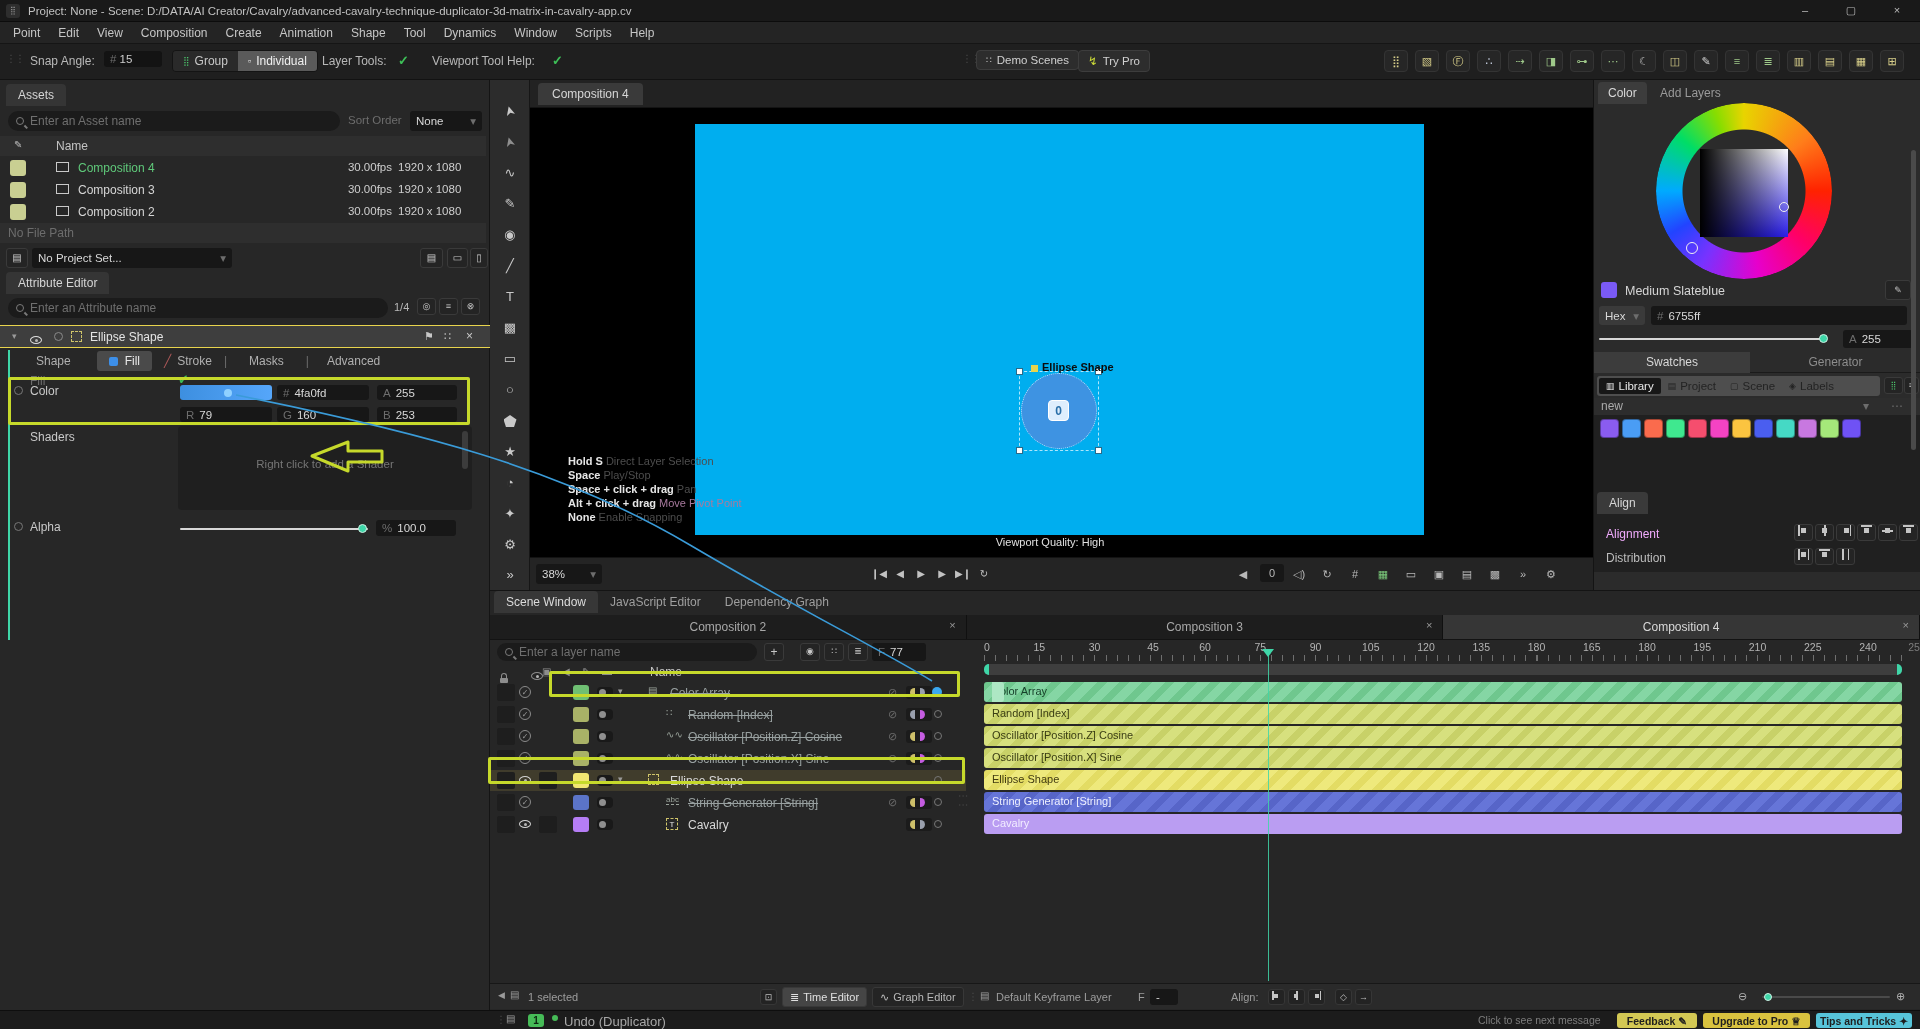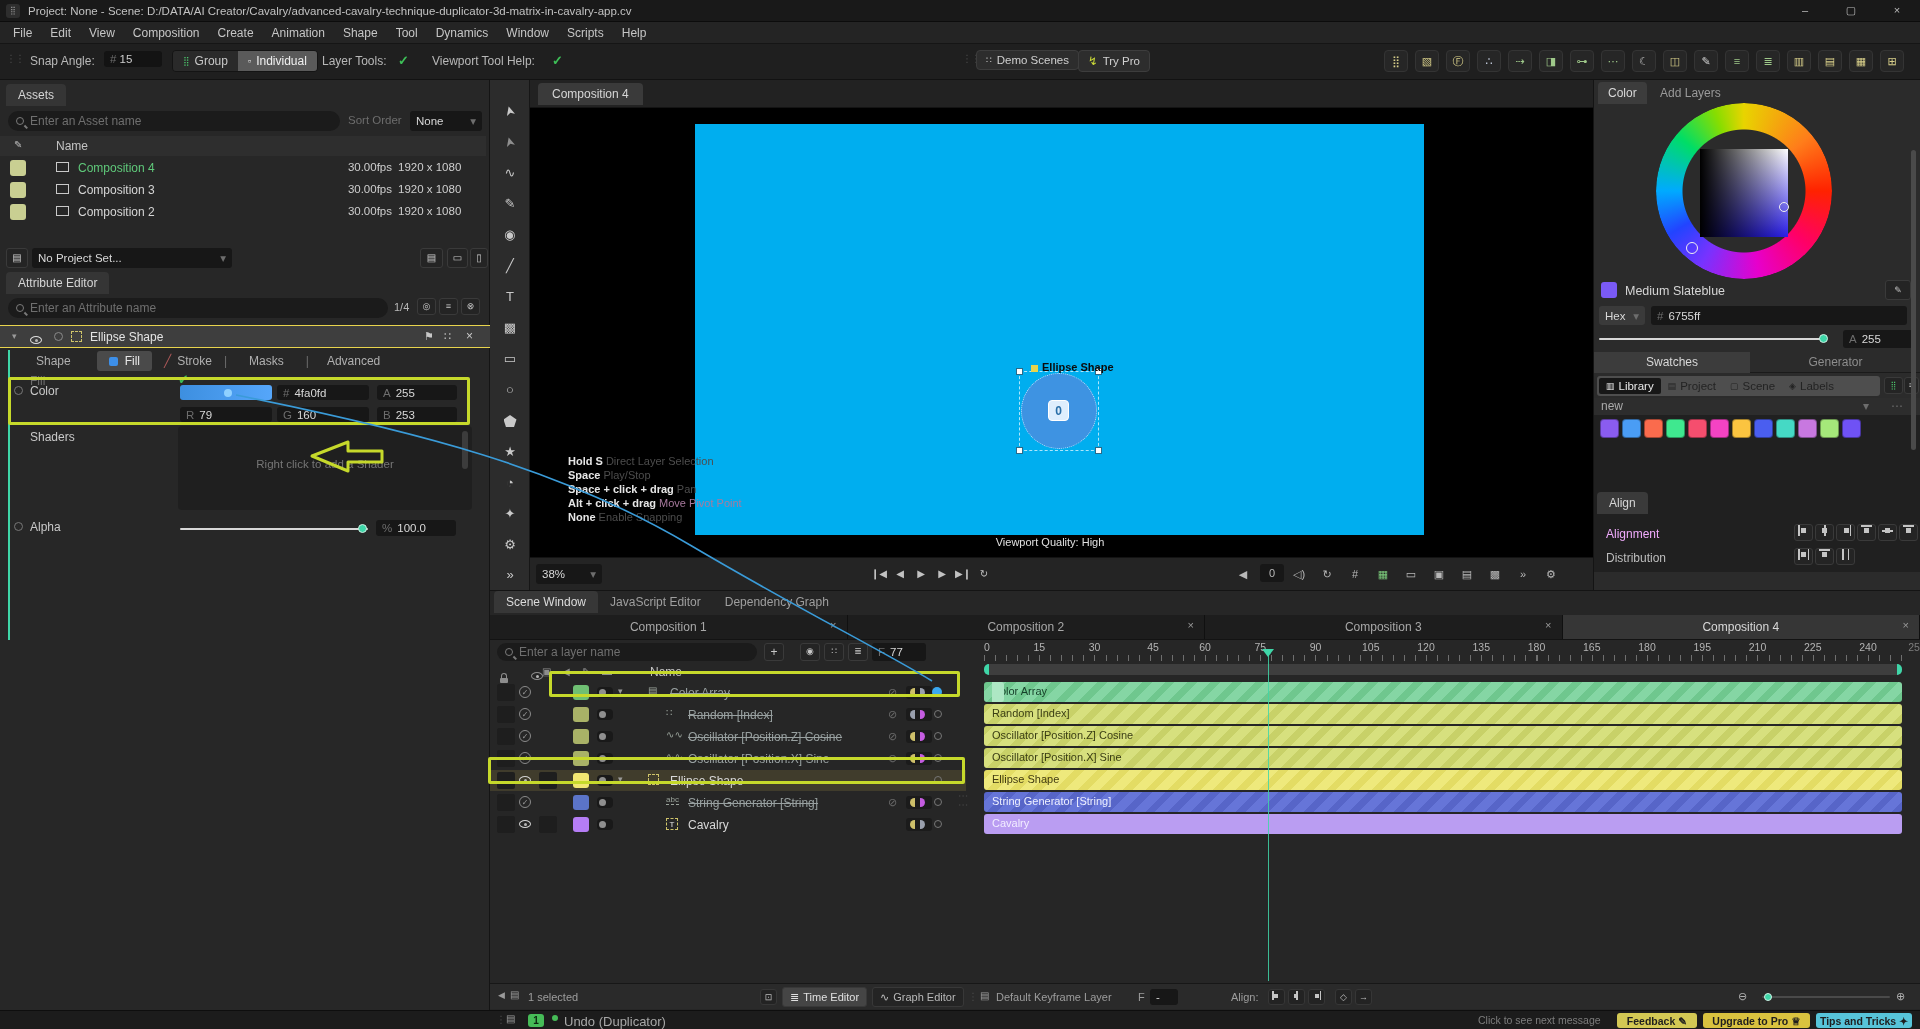--- a/index.html
+++ b/index.html
@@ -160,21 +160,21 @@
     <div class="app-logo">⣿</div>
     <span id="title-text">Project: None - Scene: D:/DATA/AI Creator/Cavalry/advanced-cavalry-technique-duplicator-3d-matrix-in-cavalry-app.cv</span>
     <div class="win-btns">
       <div class="win-btn">–</div>
       <div class="win-btn">▢</div>
       <div class="win-btn">×</div>
     </div>
   </div>
 
   <div class="abs" id="menubar">
-      <span class="menu-item">File</span>
+      <span class="menu-item">Point</span>
       <span class="menu-item">Edit</span>
       <span class="menu-item">View</span>
       <span class="menu-item">Composition</span>
       <span class="menu-item">Create</span>
       <span class="menu-item">Animation</span>
       <span class="menu-item">Shape</span>
       <span class="menu-item">Tool</span>
       <span class="menu-item">Dynamics</span>
       <span class="menu-item">Window</span>
       <span class="menu-item">Scripts</span>
@@ -262,20 +262,21 @@
           <span class="sz">1920 x 1080</span>
         </div>
         <div class="asset-row" style="top: 121px; position: absolute;">
           <span class="sw"></span>
           <span class="ric"></span>
           <span class="nm">Composition 2</span>
           <span class="fps">30.00fps</span>
           <span class="sz">1920 x 1080</span>
         </div>
       </div>
+    <div class="abs dim" style="left:0;top:143px;width:486px;height:20px;background:#2e2e2e;padding:3px 8px">No File Path</div>
     <div class="abs mini-btn" style="left:6px;top:168px;width:22px;height:20px;line-height:18px;font-size:10px">▤</div>
     <div class="abs field-dark" style="left:32px;top:168px;width:200px;height:20px;justify-content:space-between">
       <span>No Project Set...</span>
         <span class="dim">▾</span>
     </div>
     <div class="abs mini-btn" style="left:420px;top:168px;width:23px;height:20px;line-height:18px;font-size:10px">▤</div>
     <div class="abs mini-btn" style="left:447px;top:168px;width:21px;height:20px;line-height:18px;font-size:10px">▭</div>
     <div class="abs mini-btn" style="left:470px;top:168px;width:18px;height:20px;line-height:18px;font-size:10px">▯</div>
 
     <div class="abs" style="left:6px;top:192px"><span class="panel-tab">Attribute Editor</span></div>
@@ -523,24 +524,20 @@
     <div class="abs" style="left:200px;top:468px;display:flex;gap:2px">
       <div class="mini-btn"><span class="ai"><i class="bar" style="left:0"></i><i class="bar" style="right:0"></i><i class="bx" style="left:3px"></i></span></div>
       <div class="mini-btn"><span class="ai v"><i class="bar" style="top:0"></i><i class="bar" style="bottom:0"></i><i class="bx" style="top:3px"></i></span></div>
       <div class="mini-btn"><span class="ai"><i class="bar" style="left:2px"></i><i class="bar" style="right:2px"></i></span></div>
     </div>
   </div>
 
   <div class="abs" id="bottom">
     <div class="abs" style="left:4px;top:0" id="scene-tabs"><span class="scene-tab on">Scene Window</span><span class="scene-tab">JavaScript Editor</span><span class="scene-tab">Dependency Graph</span></div>
     <div id="comp-tabs">
-        <div class="comp-tab">
-          <span>Composition 1</span>
-          <span class="comp-close">×</span>
-        </div>
         <div class="comp-tab">
           <span>Composition 2</span>
           <span class="comp-close">×</span>
         </div>
         <div class="comp-tab">
           <span>Composition 3</span>
           <span class="comp-close">×</span>
         </div>
         <div class="comp-tab on">
           <span>Composition 4</span>

